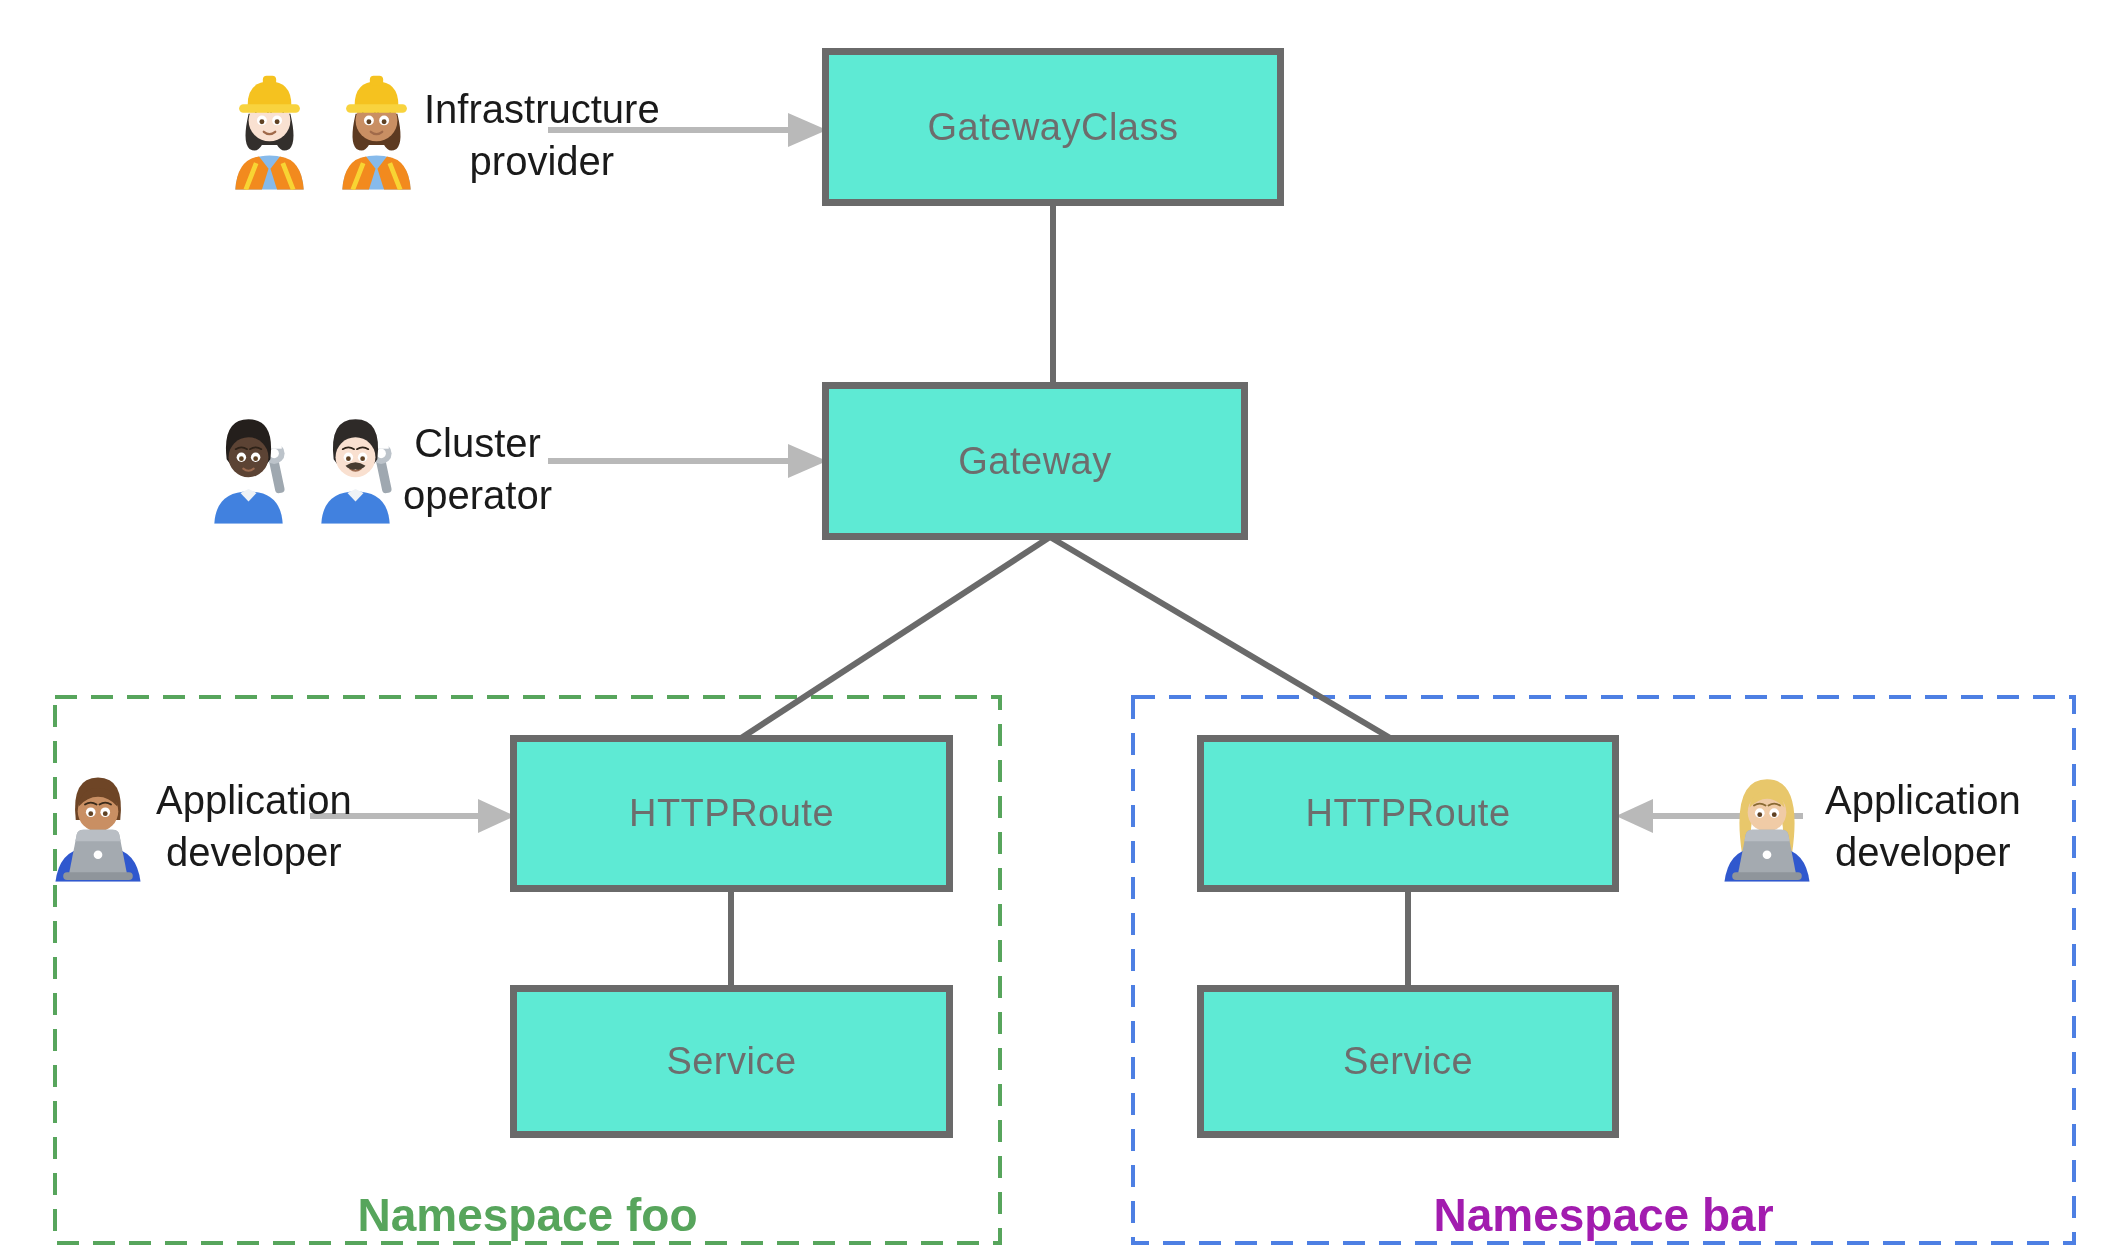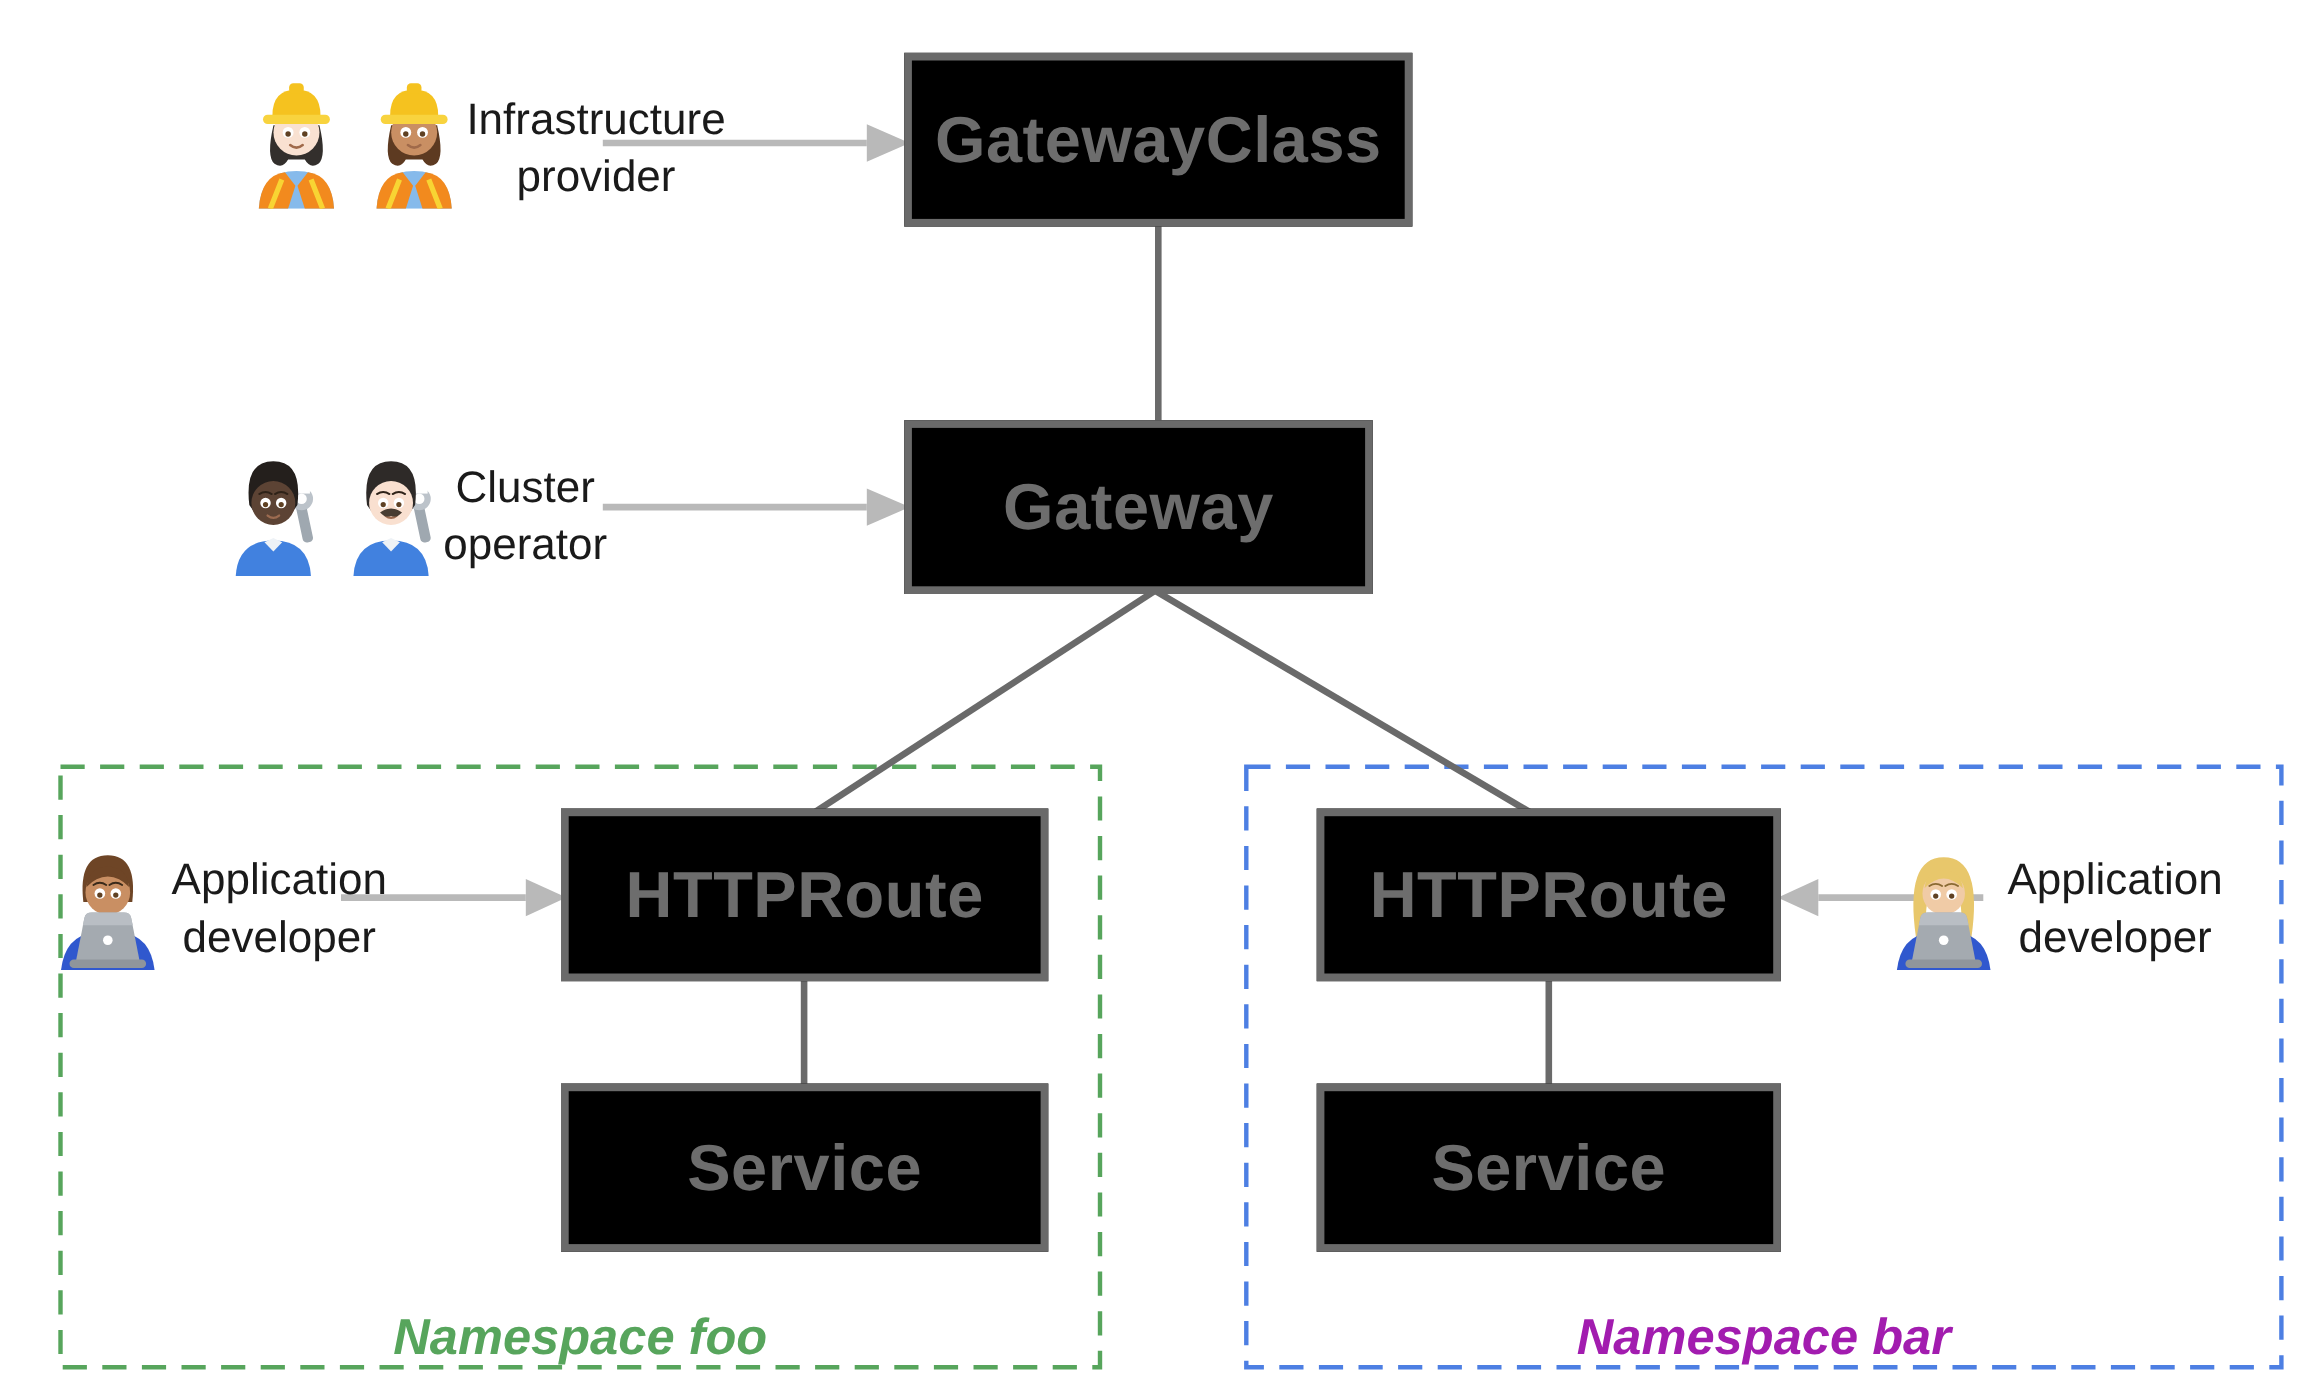--- a/index.html
+++ b/index.html
@@ -10,23 +10,23 @@
   
   #wires{position:absolute;left:0;top:0;width:2112px;height:1258px;z-index:1}
   .connector{stroke:#6a6a6a;stroke-width:6;fill:none}
   .arrow-line{stroke:#b9b9b9;stroke-width:6;fill:none}
   .arrow-head{fill:#b9b9b9}
   .ns-rect{fill:none;stroke-width:4;stroke-dasharray:22 14}
   .ns-rect.foo{stroke:#57A55C}
   .ns-rect.bar{stroke:#4D7FE3}
   
   .node{
-    position:absolute;background:#000000;border:7px solid #6a6a6a;box-sizing:border-box;
+    position:absolute;background:#5eead4;border:7px solid #6a6a6a;box-sizing:border-box;
     display:flex;align-items:center;justify-content:center;
-    font-weight:700;font-size:59px;color:#6d6d6d;letter-spacing:.5px;z-index:2;
+    font-weight:400;font-size:38px;color:#6d6d6d;letter-spacing:.5px;z-index:2;
   }
   #n-gatewayclass{left:822px;top:48px;width:462px;height:158px}
   #n-gateway{left:822px;top:382px;width:426px;height:158px}
   #n-httproute-foo{left:510px;top:735px;width:443px;height:157px}
   #n-service-foo{left:510px;top:985px;width:443px;height:153px}
   #n-httproute-bar{left:1197px;top:735px;width:422px;height:157px}
   #n-service-bar{left:1197px;top:985px;width:422px;height:153px}
   
   .persona{
     position:absolute;display:flex;flex-direction:row;align-items:center;z-index:3;
@@ -35,21 +35,21 @@
   .persona .icons{display:flex;align-items:flex-end;gap:12px}
   .persona .plabel{white-space:pre-line;line-height:1.3;margin-top:14px}
   .pico{width:95px;height:124px}
   .pico.tech{width:116px;height:126px}
   #p-infra{left:222px;top:66px;width:370px}
   #p-cluster{left:201px;top:400px;width:370px}
   #p-devfoo{left:40px;top:756px;width:370px}
   #p-devbar{left:1709px;top:756px;width:370px}
   
   .ns-label{
-    position:absolute;z-index:2;font-weight:700;font-size:46px;text-align:center;font-style:italic;
+    position:absolute;z-index:2;font-weight:700;font-size:46px;text-align:center;
   }
   #l-foo{left:55px;top:1188px;width:945px;color:#57A55C}
   #l-bar{left:1133px;top:1188px;width:941px;color:#a21caf}
   #icon-defs{position:absolute;width:0;height:0;overflow:hidden}
 </style>
 </head>
 <body>
 
 <svg id="icon-defs" aria-hidden="true">
   <defs>

